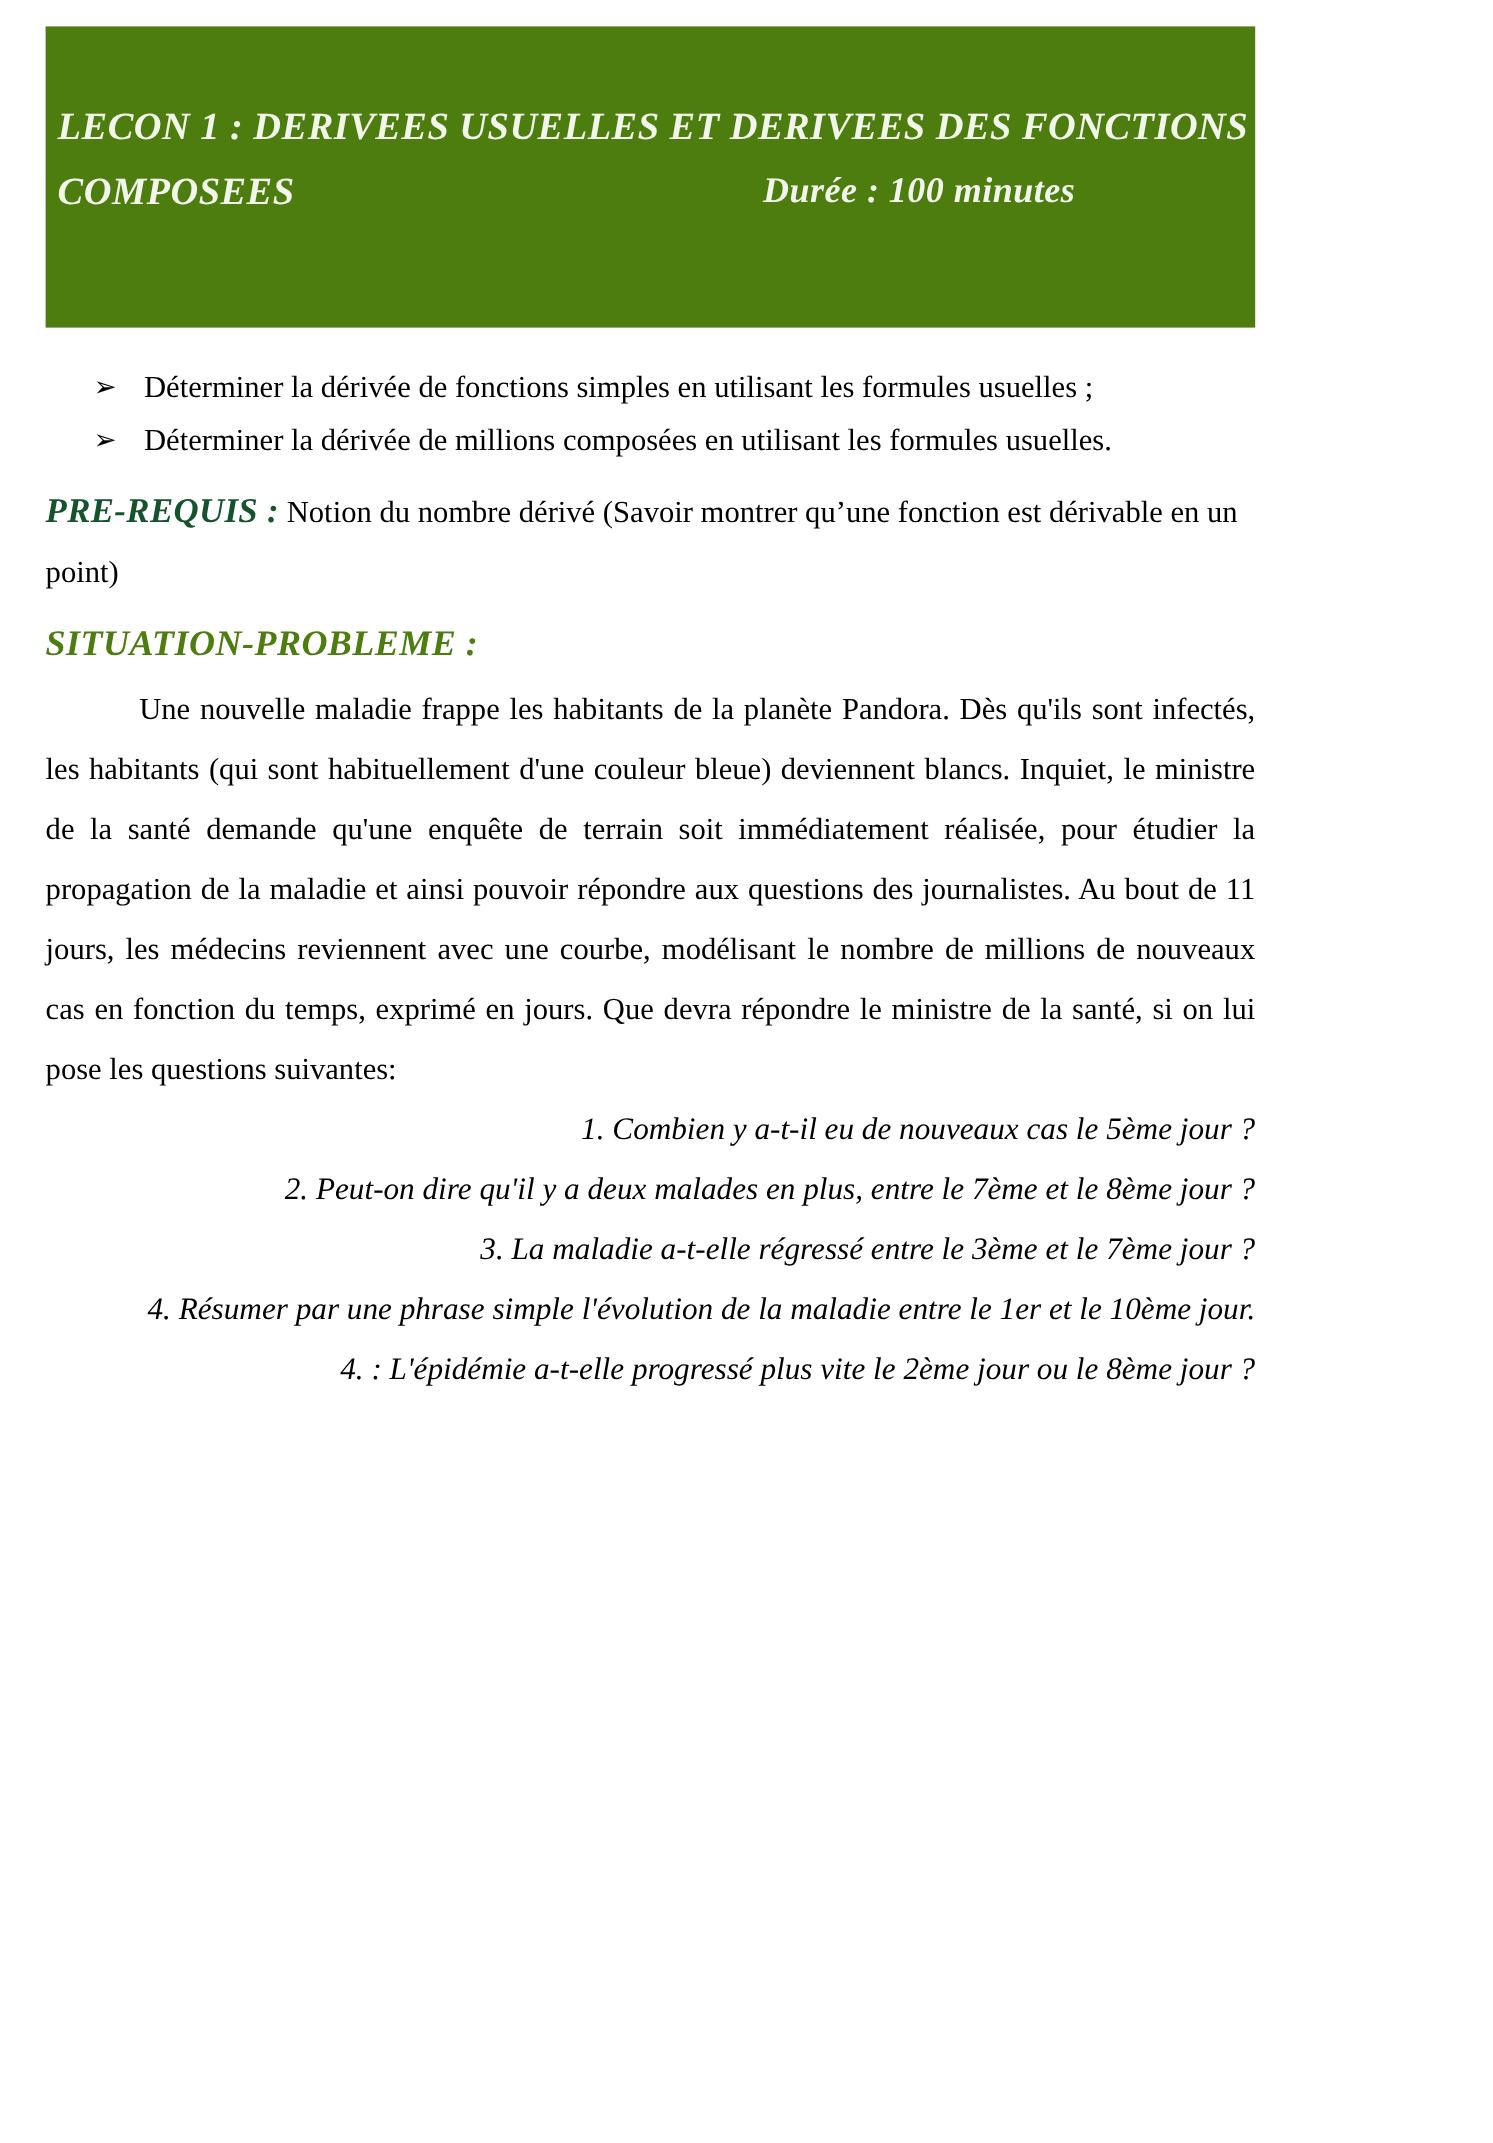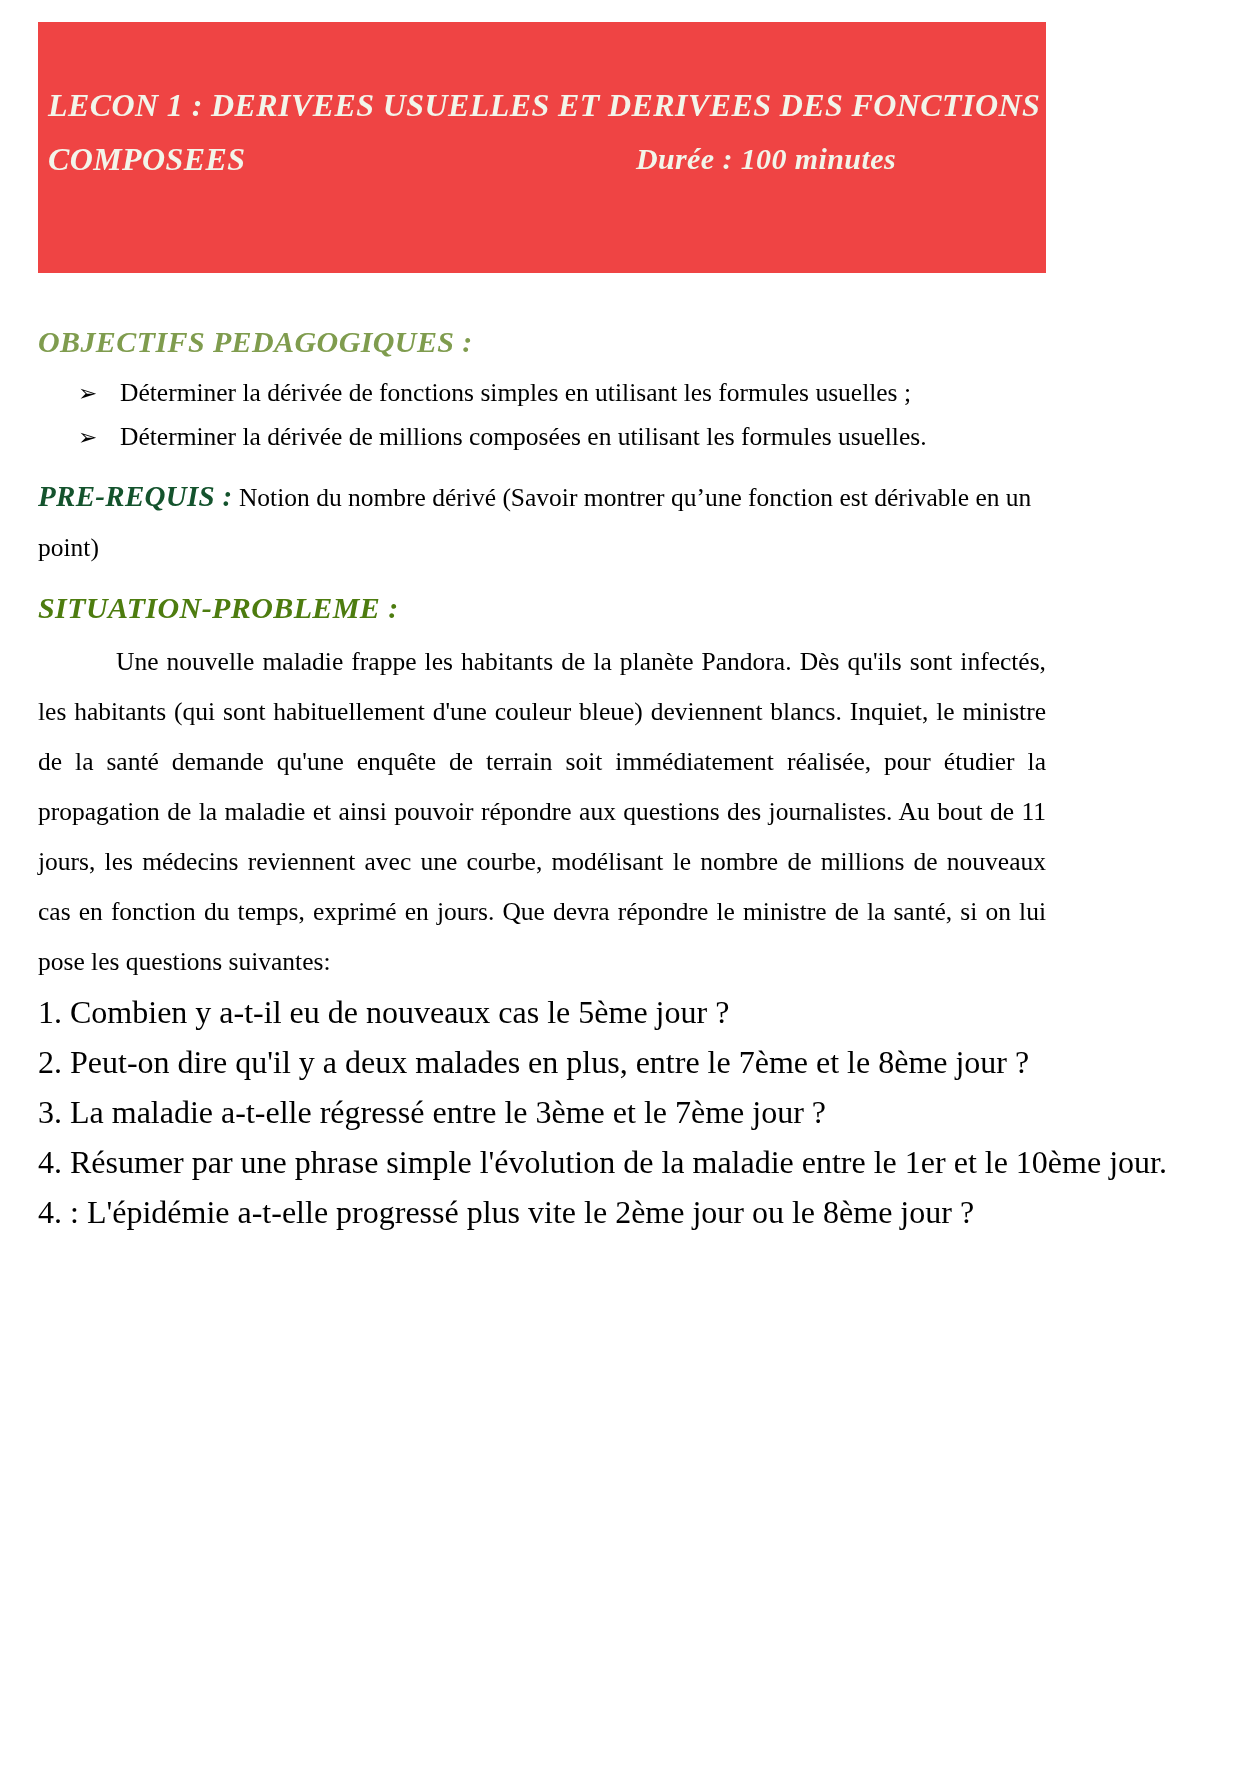--- a/index.html
+++ b/index.html
@@ -23,21 +23,21 @@
     background: #ffffff;
   }
 
   
   .header-band {
     position: absolute;
     left: 38px;
     top: 22px;
     width: 1008px;
     height: 251px;
-    background: #ef4444;
+    background: #4d7c0f;
     box-sizing: border-box;
     padding: 56px 0 0 0;
   }
 
   .calligraphic {
     font-family: "Liberation Serif", "DejaVu Serif", serif;
     font-style: italic;
     font-weight: bold;
     letter-spacing: 0.4px;
   }
@@ -141,42 +141,42 @@
     margin: 6px 0 0 0;
     hyphens: none;
   }
 
   .question-list {
     margin: 0;
     padding: 0;
     list-style: none;
   }
   .question-list li {
-    font-size: 32px;
+    font-size: 26px;
     line-height: 50px;
-    text-align: left;
-    white-space: nowrap;
+    text-align: right;
+    white-space: nowrap;
+    font-style: italic;
   }
 </style>
 </head>
 <body>
 
 <div class="page">
 
   <div class="header-band">
     <div class="header-line1 calligraphic">LECON 1 : DERIVEES USUELLES ET DERIVEES DES FONCTIONS</div>
     <div class="header-line2">
       <span class="left calligraphic">COMPOSEES</span>
       <span class="right calligraphic">Durée : 100 minutes</span>
     </div>
   </div>
 
   <div class="content">
 
-    <div class="heading-green-light calligraphic">OBJECTIFS PEDAGOGIQUES :</div>
 
     <ul class="bullet-list">
       <li>
         <span class="bullet-arrow">➢</span>
         <span class="bullet-text">Déterminer la dérivée de fonctions simples en utilisant les formules usuelles ;</span>
       </li>
       <li>
         <span class="bullet-arrow">➢</span>
         <span class="bullet-text">Déterminer la dérivée de millions composées en utilisant les formules usuelles.</span>
       </li>

